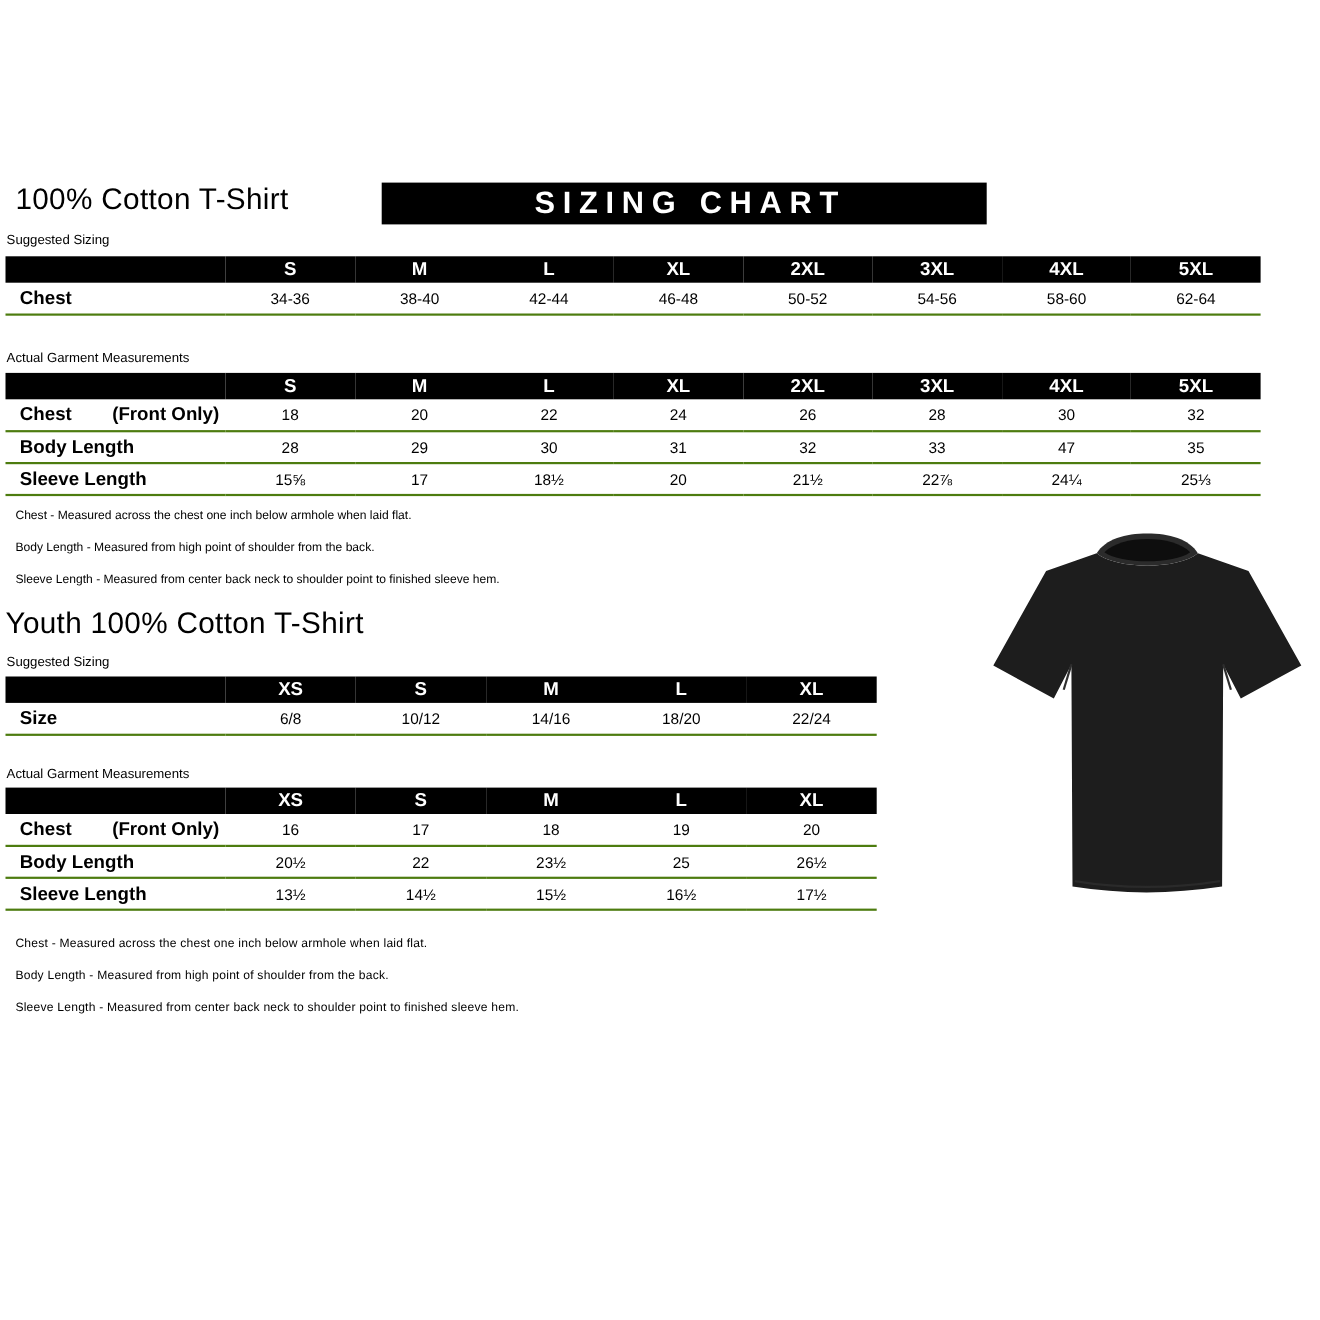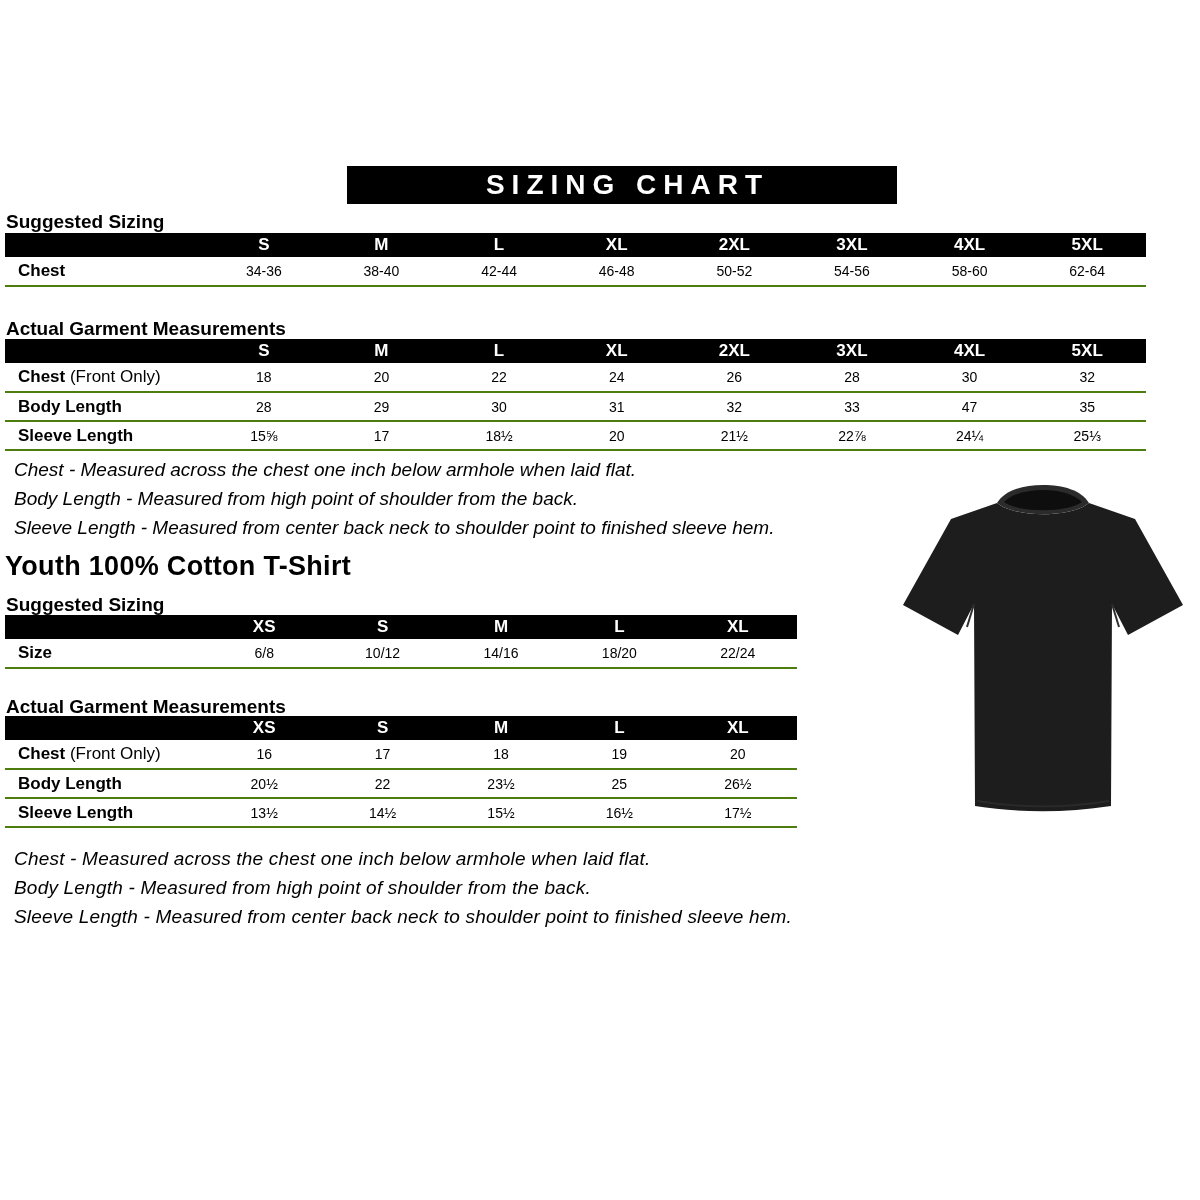--- a/index.html
+++ b/index.html
@@ -6,54 +6,55 @@
   html,body { background:#ffffff; }
   body {
     width:1200px; height:1200px;
     font-family:"Liberation Sans", sans-serif;
     color:#000;
   }
   .page { position:relative; width:1200px; height:1200px; background:#fff; overflow:hidden; }
   .abs { position:absolute; }
 
   .title { font-size:27px; font-weight:400; letter-spacing:0.3px; white-space:nowrap; }
-  .title.bold { font-weight:700; }
+  .title.bold { font-weight:400; }
 
   .banner {
     background:#000; color:#fff;
     font-weight:700; font-size:28px; letter-spacing:7px;
     text-align:center; height:38px; line-height:38px;
     white-space:nowrap;
   }
 
-  .section-label { font-size:19px; white-space:nowrap;font-weight:bold; }
+  .section-label { font-size:12px; white-space:nowrap; }
 
   table.size-table { border-collapse:collapse; table-layout:fixed; }
   table.size-table thead th {
     background:#000; color:#fff;
     font-size:17px; font-weight:700;
     height:24px; text-align:center; padding:0;
   }
   table.size-table thead th.corner { width:200px; }
   table.size-table tbody tr { border-bottom:2px solid #4d7c0f; }
   table.size-table tbody th.rowlabel {
     text-align:left; padding-left:13px;
     font-size:17px; font-weight:700; height:29px; white-space:nowrap;
   }
-  table.size-table tbody th.rowlabel .suffix { font-weight:400; }
+  table.size-table tbody th.rowlabel .suffix { font-weight:700;padding-left:32px; }
   table.size-table tbody td.val { text-align:center; font-size:14px; font-weight:400; }
 
-  .notes div { font-size:19px; line-height:29px; white-space:nowrap;font-style:italic; }
+  .notes div { font-size:11px; line-height:29px; white-space:nowrap; }
   .notes.heavier div { letter-spacing:0.2px; }
 </style>
 </head>
 <body>
 
 <div class="page">
 
+  <div class="abs title" style="left:14px; top:166px;">100% Cotton T-Shirt</div>
 
   <div class="abs banner" style="left:347px; top:166px; width:550px;padding-left:11px;">SIZING CHART</div>
 
   <div class="abs section-label" style="left:6px; top:211px;">Suggested Sizing</div>
 
   <table class="abs size-table" style="left:5px; top:233px; width:1141px;">
       <thead>
         <tr>
           <th class="corner"></th>
           <th class="colhead">S</th>

